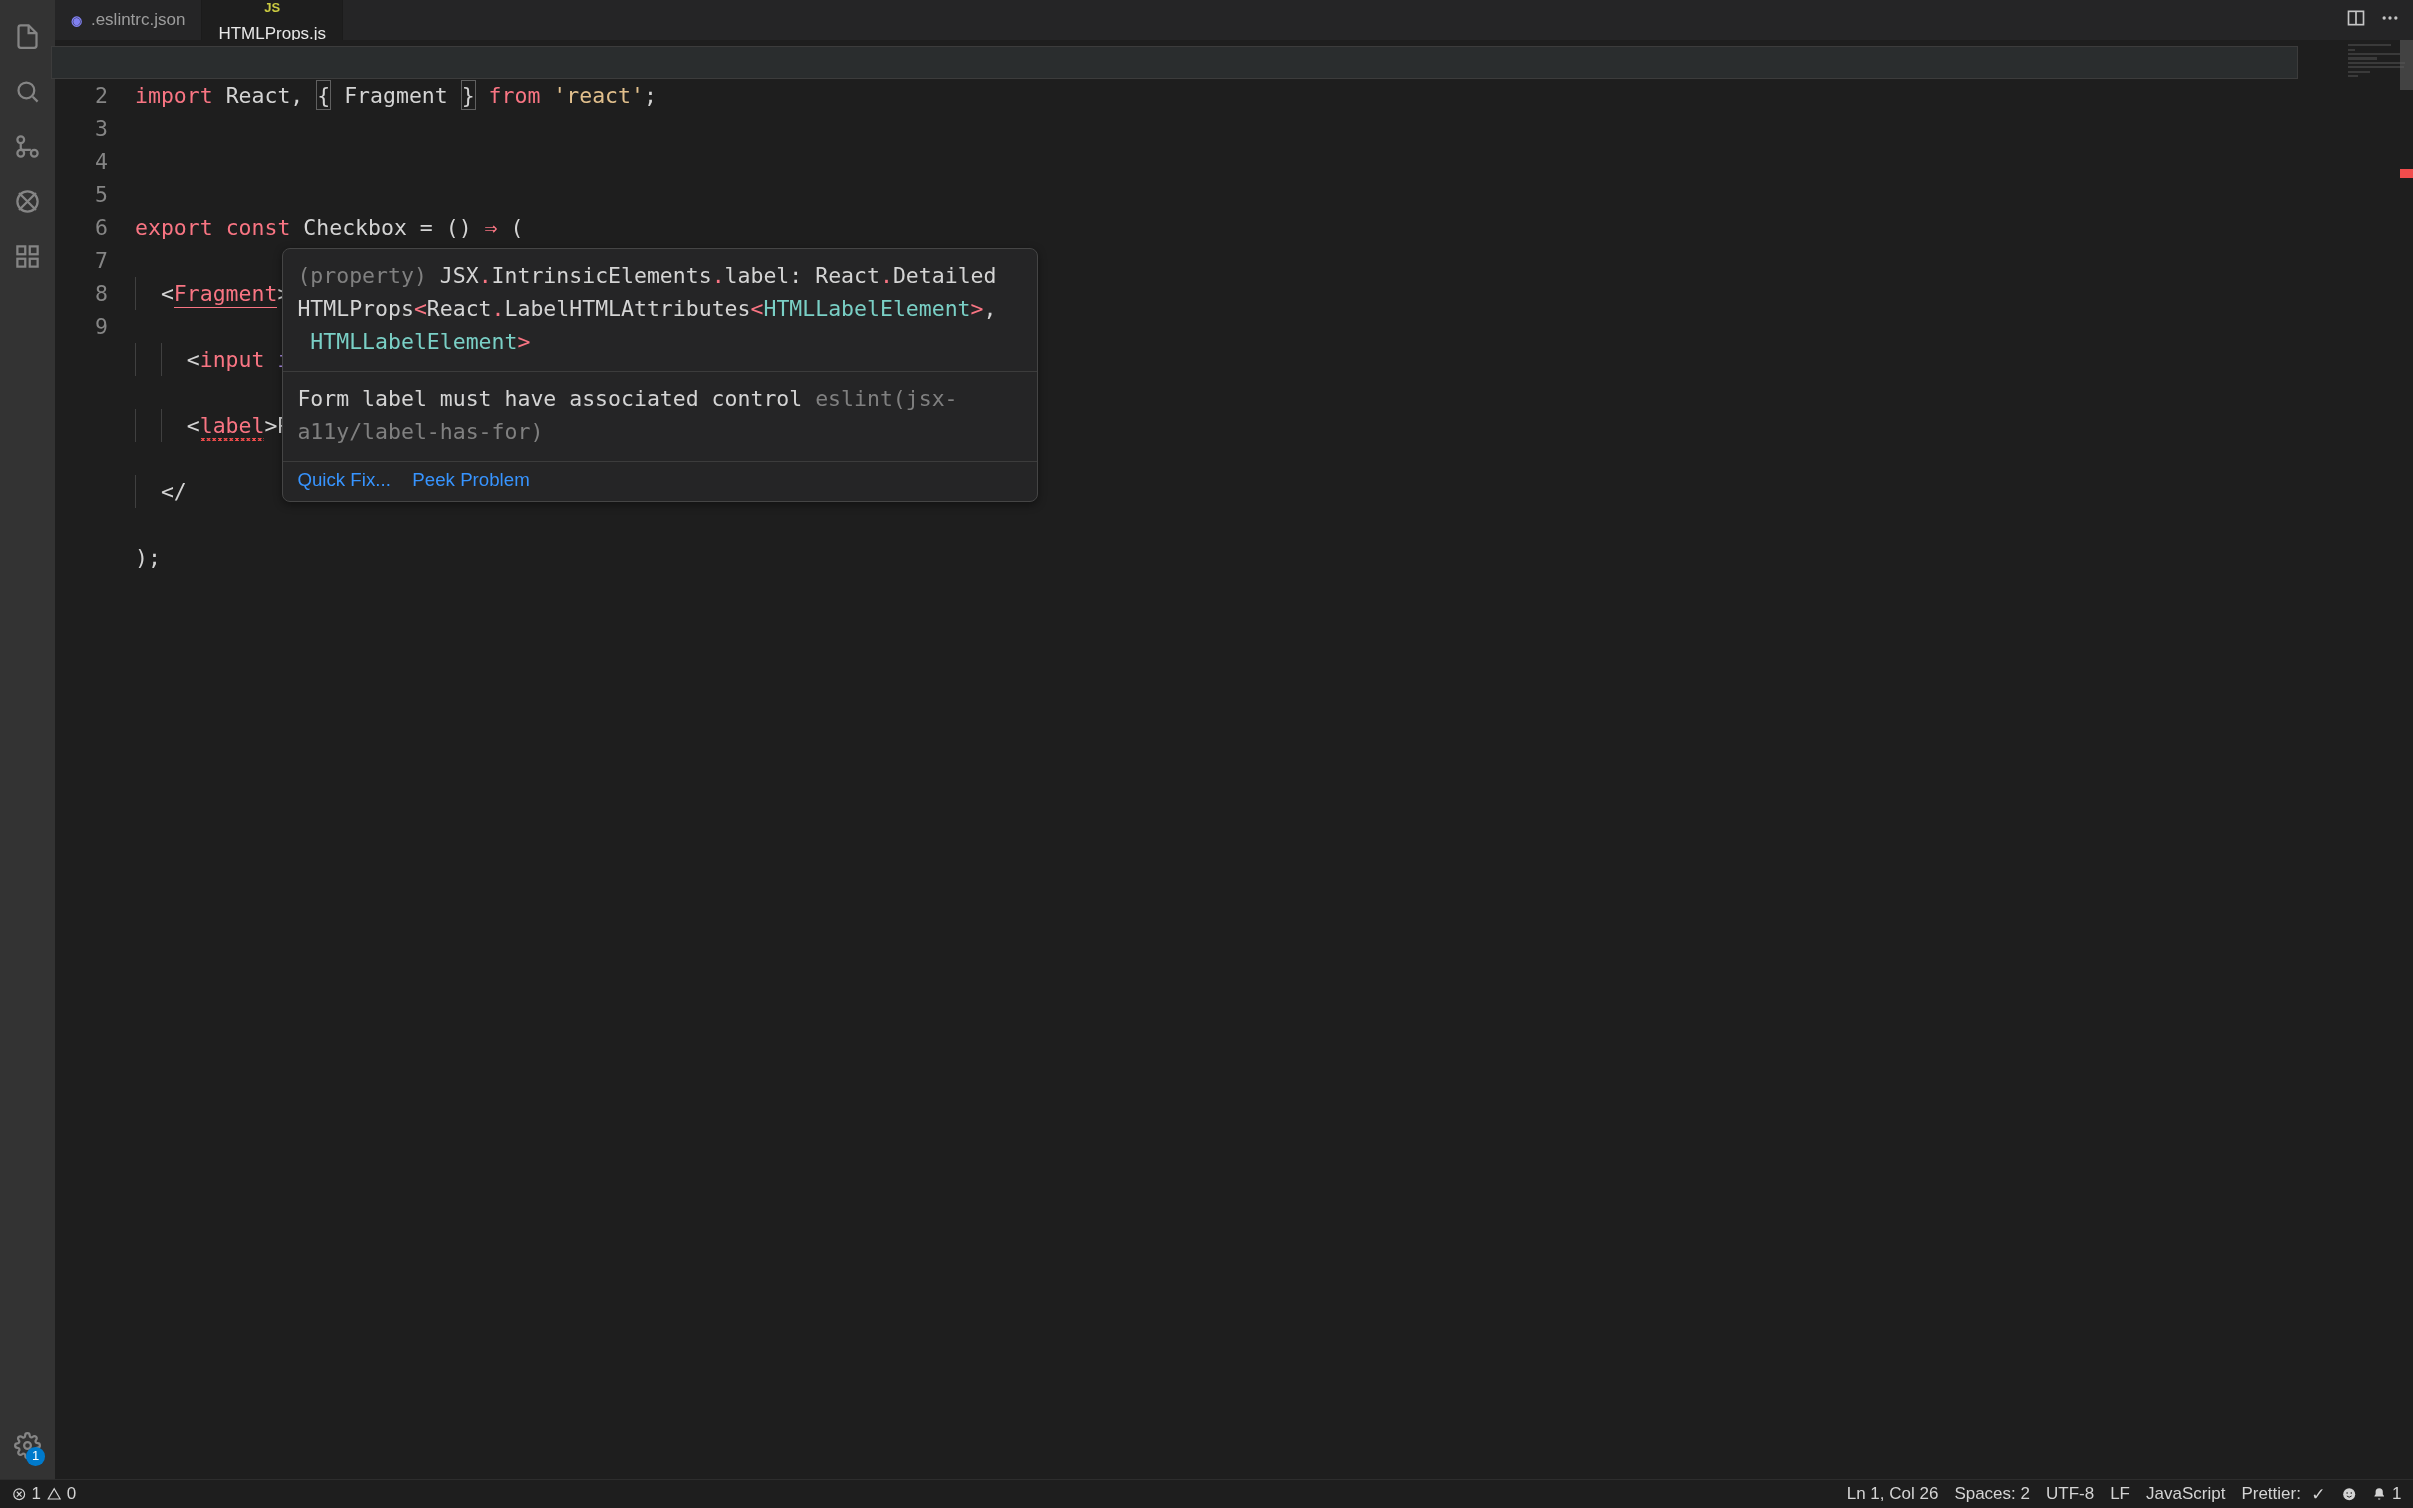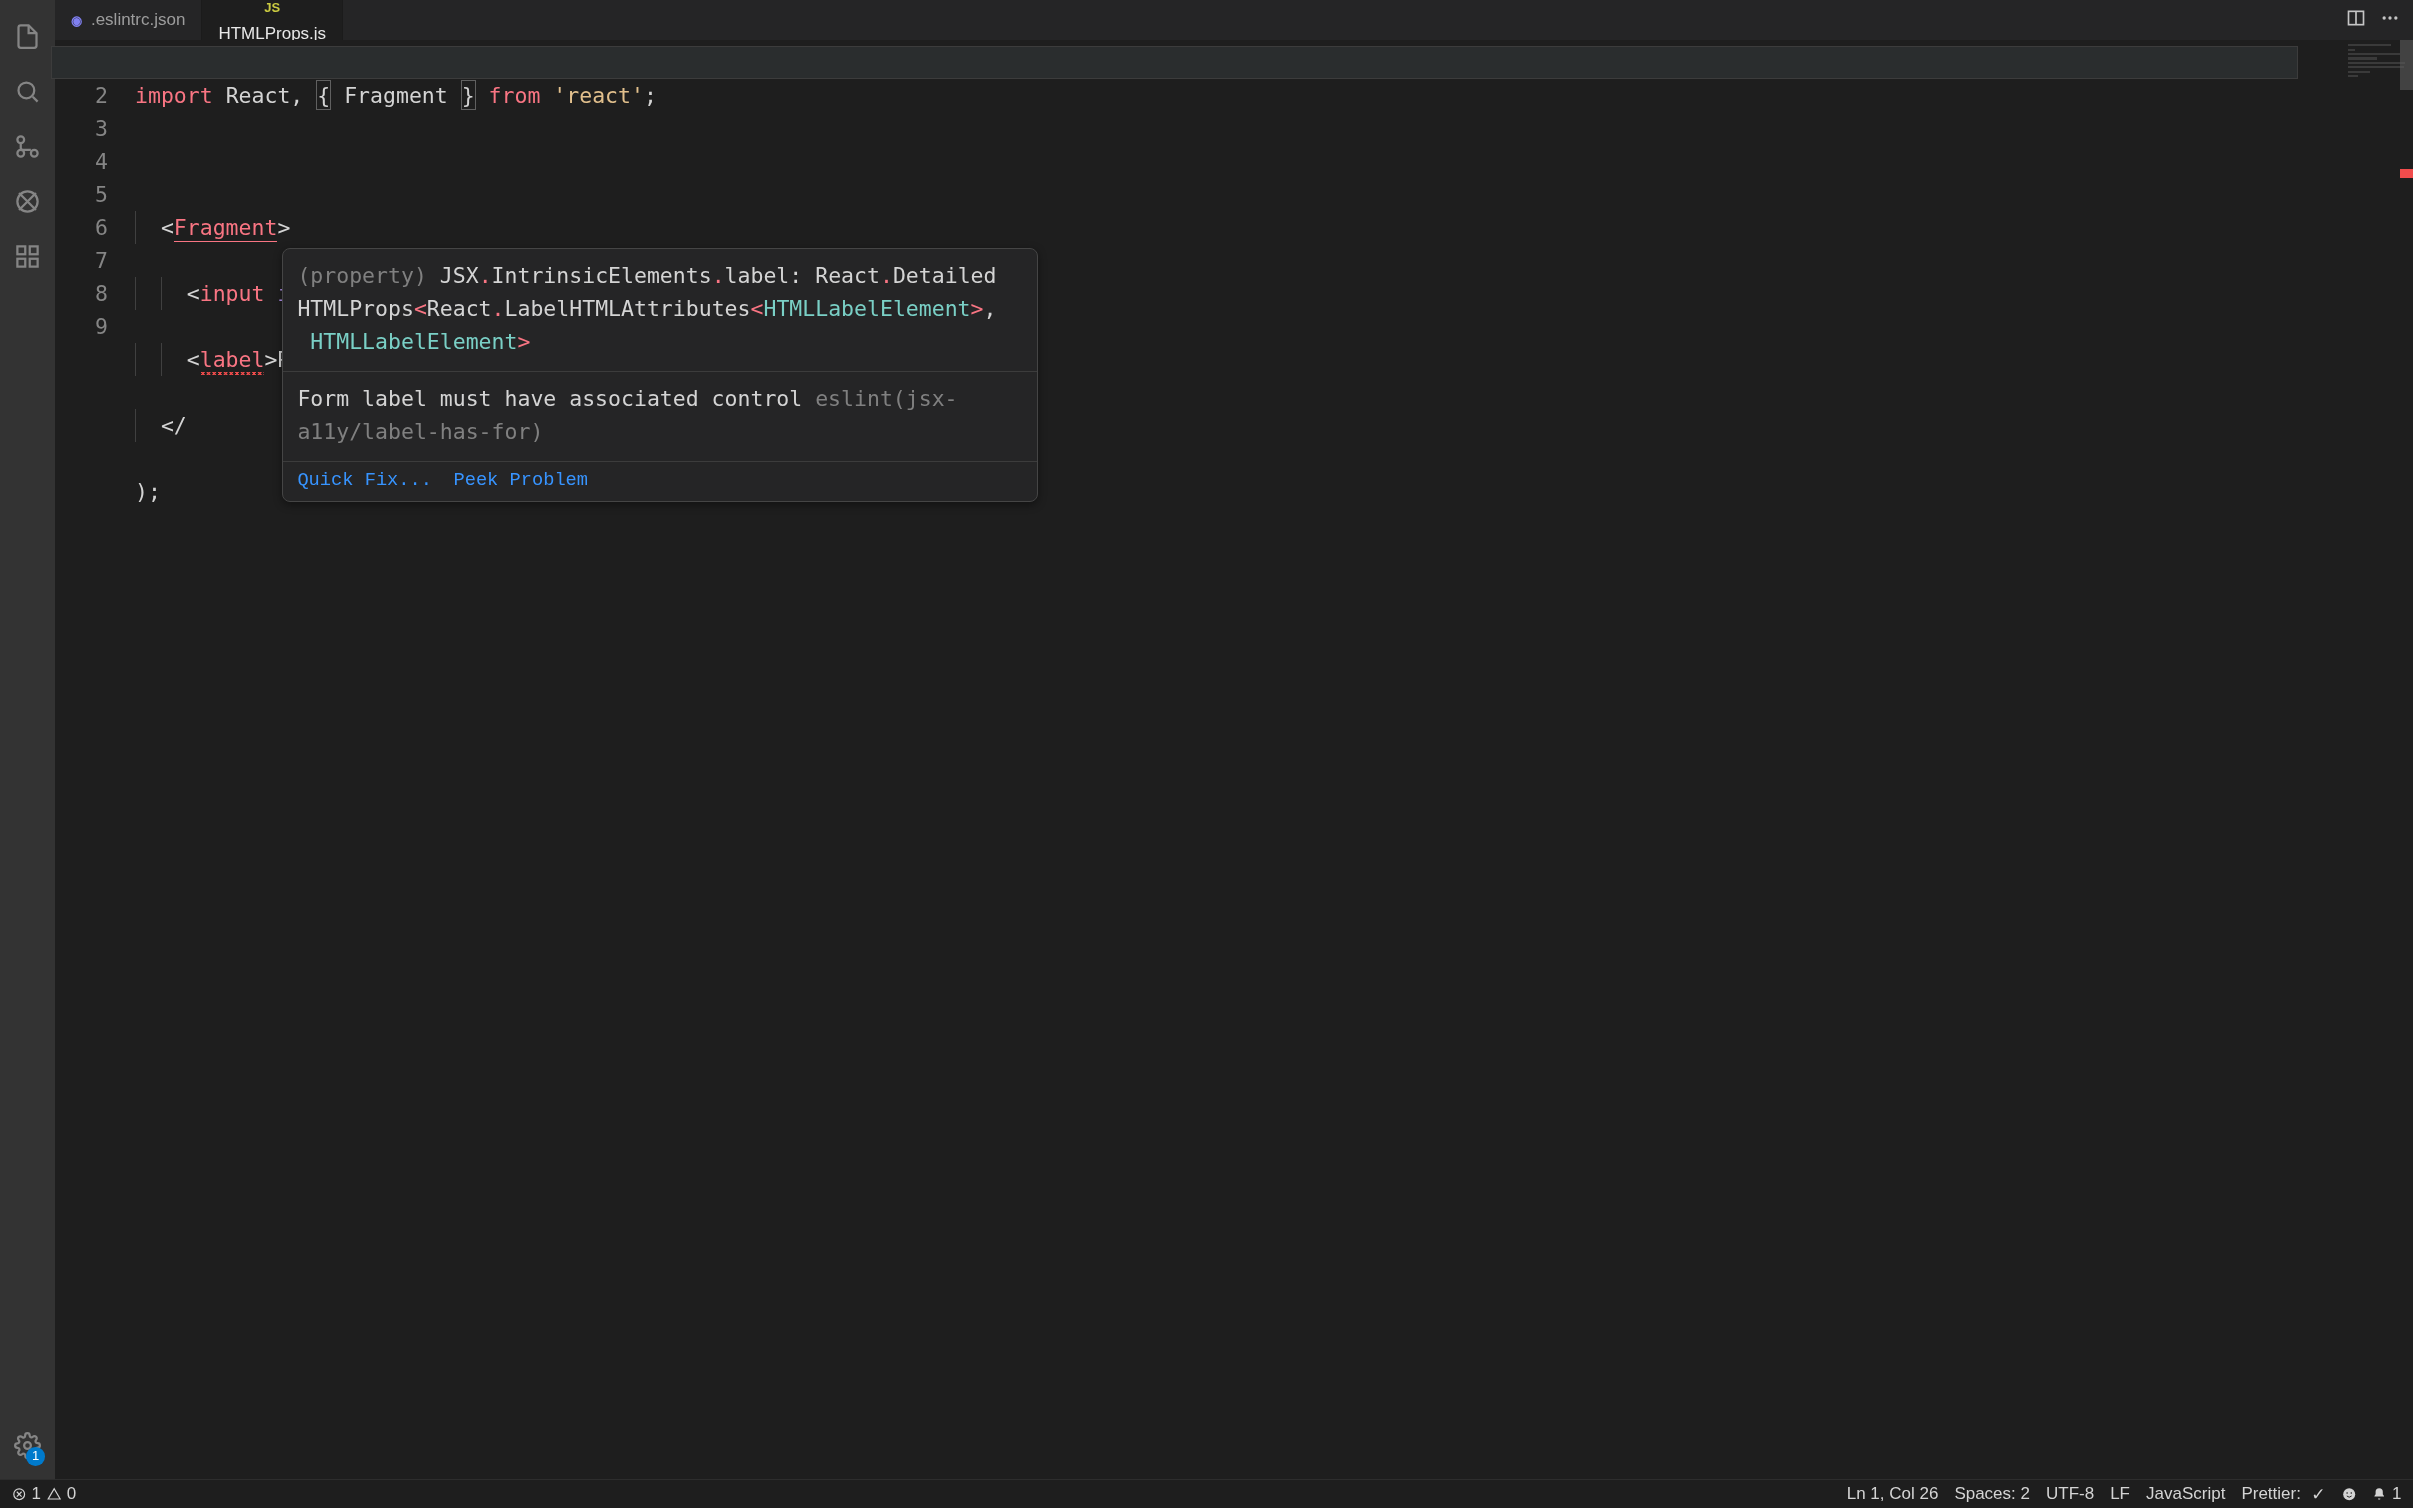--- a/index.html
+++ b/index.html
@@ -226,21 +226,21 @@
     line-height: 33px;
     white-space: pre-wrap;
     color: #d4d4d4;
   }
   .hover-sec + .hover-sec { border-top: 0.7px solid #3c3c3c; }
   .hover-links {
     padding: 7.2px 14.4px 10px 14.4px;
     border-top: 0.7px solid #3c3c3c;
     display: flex;
     gap: 21.5px;
-    font-family: Liberation Mono, monospace;
+    font-family: Liberation Sans, sans-serif;
     font-size: 18.7px;
   }
   .hover-links a { color: #3794ff; text-decoration: none; cursor: pointer; }
   .hv-punct { color: #d4d4d4; }
   .hv-dim { color: #808080; }
   .hv-red { color: #f97583; }
   .hv-teal { color: #7ad0c6; }
 
   
   .minimap {
@@ -383,20 +383,21 @@
         <div class="ln">5</div>
         <div class="ln">6</div>
         <div class="ln">7</div>
         <div class="ln">8</div>
         <div class="ln">9</div>
       </div>
 
       <div class="code">
 <span class="code-line"><span class="tk-kw-import">import</span> <span class="tk-ident">React</span><span class="tk-punct">,</span> <span class="boxed-brace tk-punct">{</span> <span class="tk-ident">Fragment</span> <span class="boxed-brace tk-punct">}</span> <span class="tk-kw-from">from</span> <span class="tk-str">'react'</span><span class="tk-punct">;</span></span>
 <span class="code-line"> </span>
+<span class="code-line"><span class="tk-kw-export">export</span> <span class="tk-kw-const">const</span> <span class="tk-ident">Checkbox</span> <span class="tk-punct">=</span> <span class="tk-punct">()</span> <span class="tk-arrow">⇒</span> <span class="tk-punct">(</span></span>
 <span class="code-line"><span class="ig"></span>  <span class="tk-tag-open">&lt;</span><span class="tk-tag-name-red red-underline">Fragment</span><span class="tk-tag-open">&gt;</span></span>
 <span class="code-line"><span class="ig"></span>  <span class="ig"></span>  <span class="tk-tag-open">&lt;</span><span class="tk-tag-name-red">input</span> <span class="tk-attr-name">id</span>=<span class="tk-attr-val">"promo"</span> <span class="tk-attr-name">type</span>=<span class="tk-attr-val">"checkbox"</span><span class="tk-tag-open">&gt;&lt;/</span><span class="tk-tag-name-red">input</span><span class="tk-tag-open">&gt;</span></span>
 <span class="code-line"><span class="ig"></span>  <span class="ig"></span>  <span class="tk-tag-open">&lt;</span><span class="tk-tag-name-red err-squiggle">label</span><span class="tk-tag-open">&gt;</span><span class="tk-text">Receive promotional offers?</span><span class="tk-tag-open">&lt;/</span><span class="tk-tag-name-red">label</span><span class="tk-tag-open">&gt;</span></span>
 <span class="code-line"><span class="ig"></span>  <span class="tk-tag-open">&lt;/</span></span>
 <span class="code-line"><span class="tk-punct">);</span></span>
 <span class="code-line"> </span>
       </div>
 
       <div class="hover-box">
         <div class="hover-sec"><span class="hv-dim">(property) </span><span class="tk-ident">JSX</span><span class="hv-red">.</span><span class="tk-ident">IntrinsicElements</span><span class="hv-red">.</span><span class="tk-ident">label</span><span class="hv-punct">: </span><span class="tk-ident">React</span><span class="hv-red">.</span><span class="tk-ident">Detailed</span>

